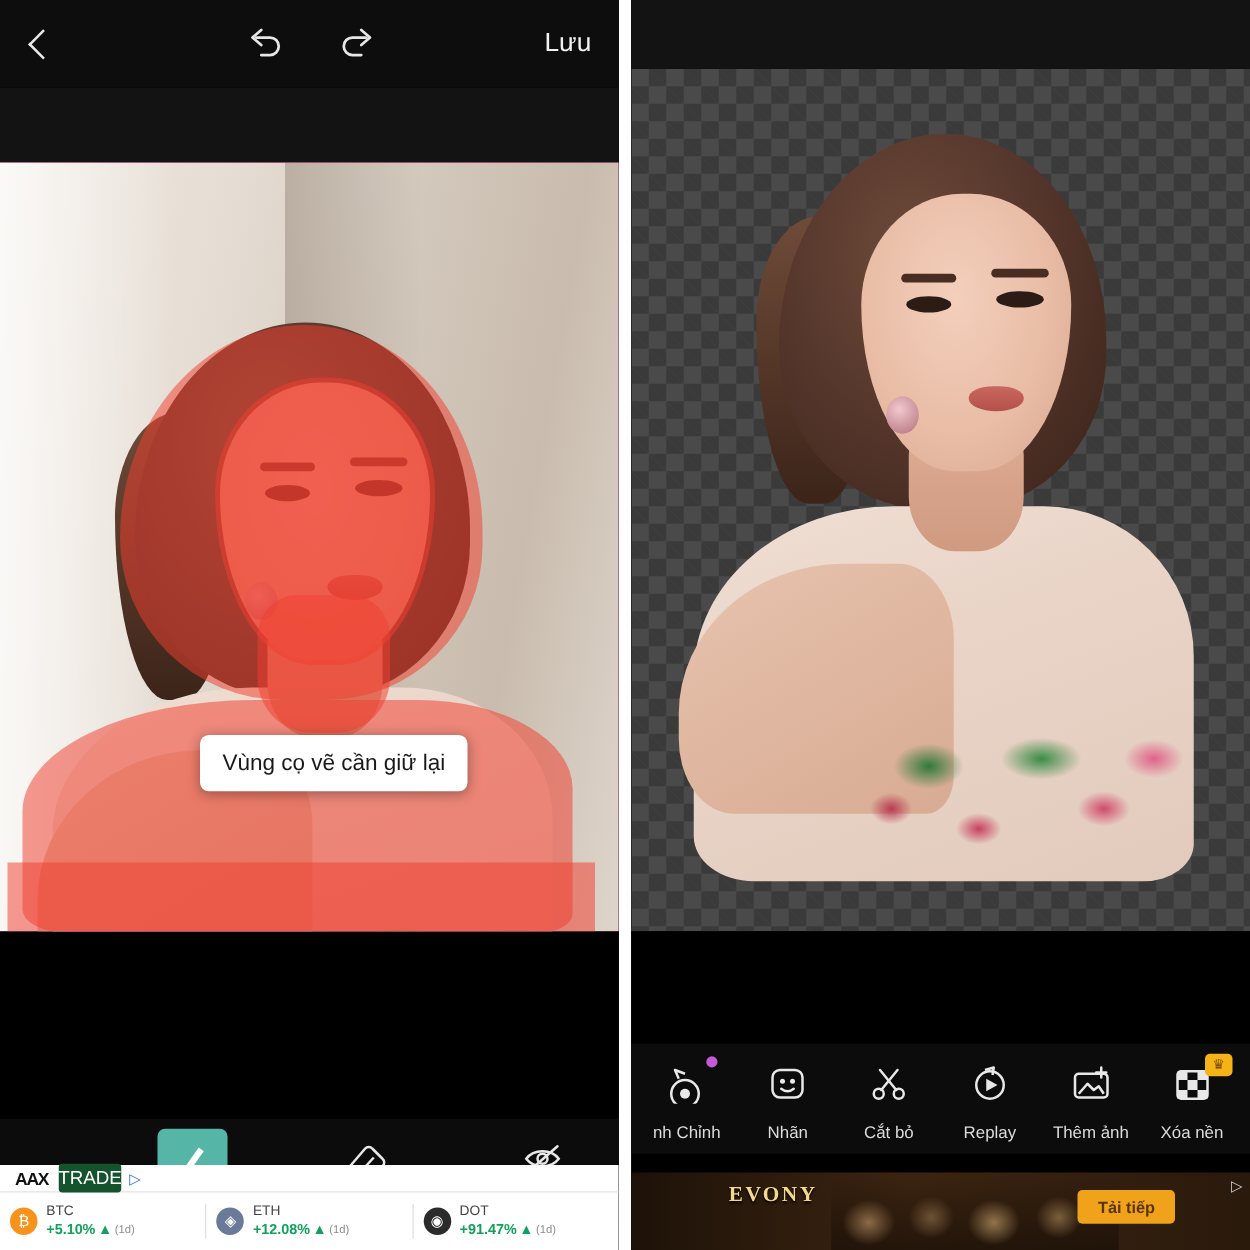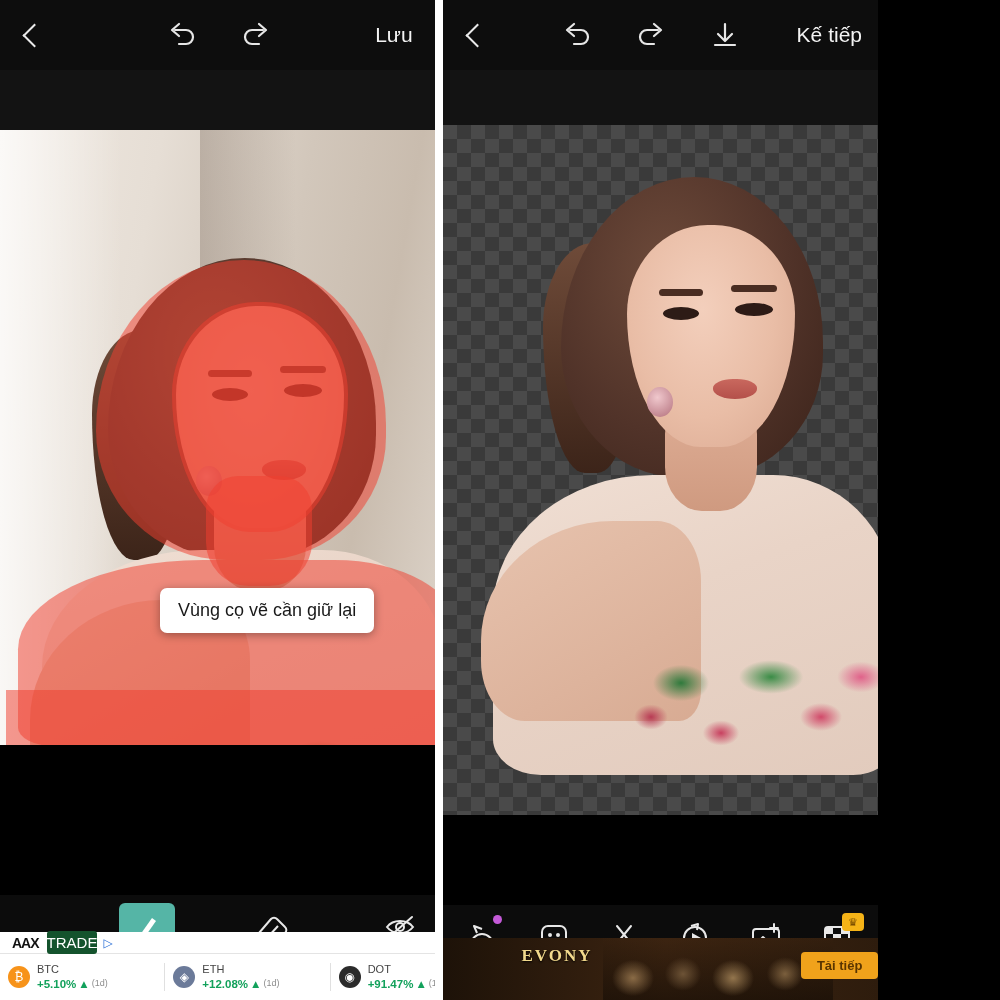--- a/index.html
+++ b/index.html
@@ -4,21 +4,21 @@
 <style>
   * { box-sizing: border-box; margin: 0; padding: 0; }
   html, body {
     width: 1000px; height: 1000px;
     background: #000;
     font-family: "Liberation Sans", sans-serif;
     overflow: hidden;
   }
   .screens {
     display: flex;
-    width: 878px; height: 1000px;
+    width: 1000px; height: 1000px;
   }
   .panel {
     position: relative;
     height: 1000px;
     background: #000;
     overflow: hidden;
   }
   .panel-left { width: 495px; }
   .panel-divider { width: 10px; height: 1000px; background: #ffffff; }
   .panel-right { width: 495px; }
@@ -439,47 +439,20 @@
           </div>
         </div>
       </div>
     </div>
   </div>
 
   <div class="panel-divider"></div>
 
   <div class="panel panel-right">
 
-    <div class="topbar">
-      <div class="back">
-        <span class="chev"></span>
-      </div>
-      <div class="topbar-center">
-        <div class="icon-btn">
-          <svg width="34" height="26" viewBox="0 0 34 26">
-            <path d="M10 8 H21 a7 7 0 0 1 0 14 H14" fill="none" stroke="#e6e6e6" stroke-width="2.2" stroke-linecap="round"></path>
-            <path d="M14 2 L7 8 L14 14" fill="none" stroke="#e6e6e6" stroke-width="2.2" stroke-linecap="round" stroke-linejoin="round"></path>
-          </svg>
-        </div>
-        <div class="icon-btn">
-          <svg width="34" height="26" viewBox="0 0 34 26">
-            <path d="M24 8 H13 a7 7 0 0 0 0 14 H20" fill="none" stroke="#e6e6e6" stroke-width="2.2" stroke-linecap="round"></path>
-            <path d="M20 2 L27 8 L20 14" fill="none" stroke="#e6e6e6" stroke-width="2.2" stroke-linecap="round" stroke-linejoin="round"></path>
-          </svg>
-        </div>
-        <div class="icon-btn">
-          <svg width="30" height="30" viewBox="0 0 30 30">
-            <path d="M15 4 V20" stroke="#e6e6e6" stroke-width="2.2" stroke-linecap="round"></path>
-            <path d="M8 14 L15 21 L22 14" fill="none" stroke="#e6e6e6" stroke-width="2.2" stroke-linecap="round" stroke-linejoin="round"></path>
-            <path d="M5 25 H25" stroke="#e6e6e6" stroke-width="2.2" stroke-linecap="round"></path>
-          </svg>
-        </div>
-      </div>
-      <div class="topbar-action right-pad">Kế tiếp</div>
-    </div>
 
     <div class="strip strip-right"></div>
 
     <div class="canvas canvas-right">
       <div class="checker"></div>
       <div class="photo">
         <div class="hair-side" style="left:100px;top:118px;"></div>
         <div class="hair" style="left:118px;top:52px;width:262px;height:300px;"></div>
         <div class="torso" style="left:50px;top:350px;width:400px;height:300px;"></div>
         <div class="shoulder" style="left:38px;top:396px;"></div>

